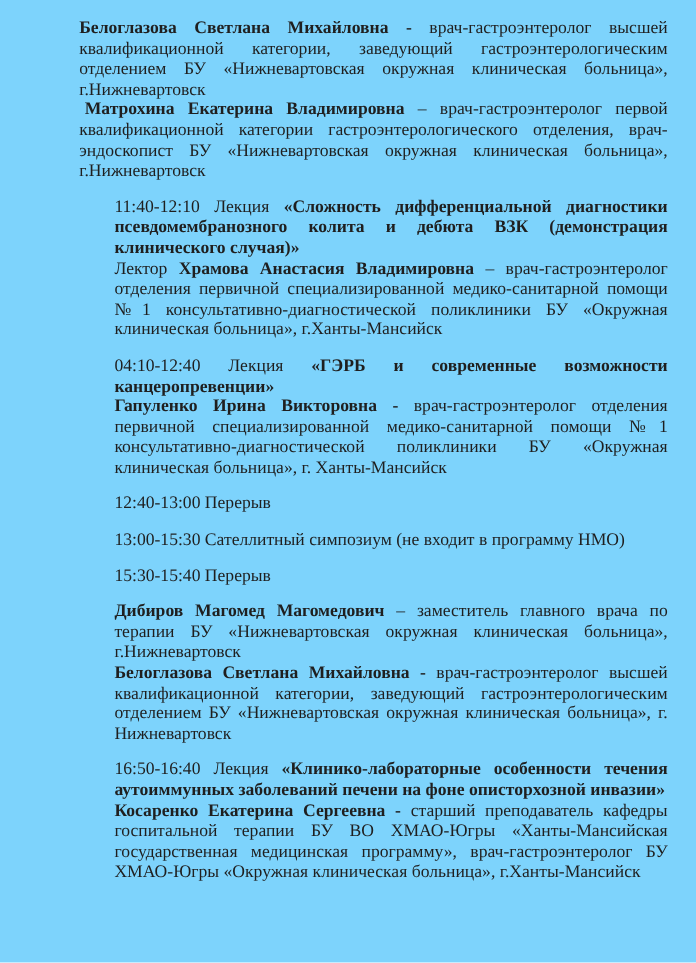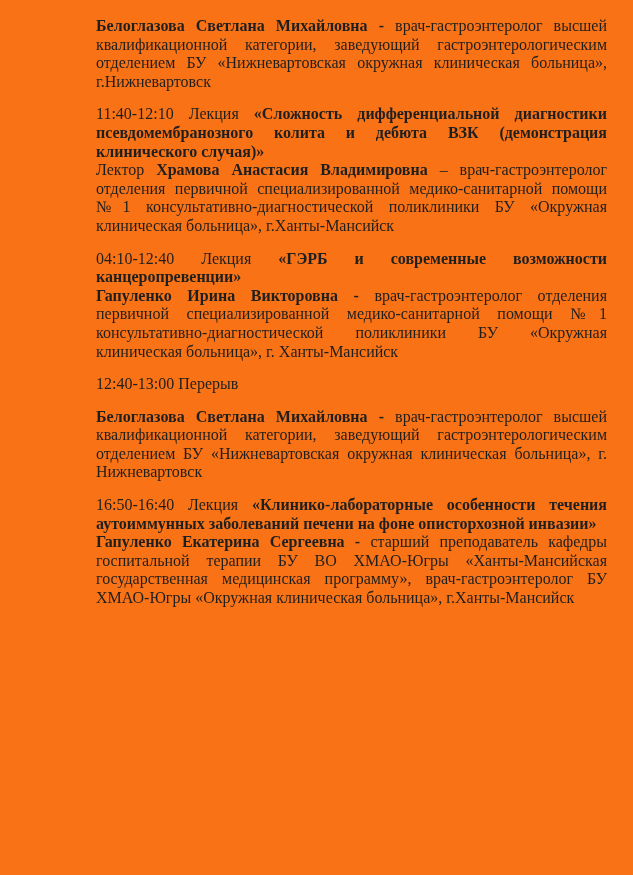--- a/index.html
+++ b/index.html
@@ -4,34 +4,35 @@
 <style>
   html, body {
     margin: 0;
     padding: 0;
     background: #ffffff;
   }
   .page {
     position: relative;
     width: 633px;
     height: 875px;
-    background: #f97316;
+    background: #7dd3fc;
     box-sizing: border-box;
-    padding: 17px 26px 0 96px;
+    padding: 17px 26px 0 72px;
     overflow: hidden;
     font-family: "Liberation Serif", "DejaVu Serif", serif;
     font-size: 16px;
     line-height: 18.6px;
     color: #1f1f1f;
   }
   .content {
     width: 100%;
   }
   .block + .block {
     margin-top: 14px;
+    margin-left: 32px;
   }
   .block p {
     margin: 0;
     text-align: justify;
     text-justify: inter-word;
   }
   .run {
     font-weight: 400;
   }
   .run.bold {
@@ -41,33 +42,41 @@
     text-indent: 5px;
   }
 </style>
 </head>
 <body>
 
 <div class="page">
   <div class="content" id="doc-content">
       <div class="block">
         <p><span class="run bold">Белоглазова Светлана Михайловна - </span><span class="run">врач-гастроэнтеролог высшей квалификационной категории, заведующий гастроэнтерологическим отделением БУ «Нижневартовская окружная клиническая больница», г.Нижневартовск</span></p>
+        <p class="indented"><span class="run bold">Матрохина Екатерина Владимировна</span><span class="run"> – врач-гастроэнтеролог первой квалификационной категории гастроэнтерологического отделения, врач-эндоскопист БУ «Нижневартовская окружная клиническая больница», г.Нижневартовск</span></p>
       </div>
       <div class="block">
         <p><span class="run">11:40-12:10 Лекция </span><span class="run bold">«Сложность дифференциальной диагностики псевдомембранозного колита и дебюта ВЗК (демонстрация клинического случая)»</span></p>
         <p><span class="run">Лектор </span><span class="run bold">Храмова Анастасия Владимировна</span><span class="run"> – врач-гастроэнтеролог отделения первичной специализированной медико-санитарной помощи №1 консультативно-диагностической поликлиники БУ «Окружная клиническая больница», г.Ханты-Мансийск</span></p>
       </div>
       <div class="block">
         <p><span class="run">04:10-12:40 Лекция </span><span class="run bold">«ГЭРБ и современные возможности канцеропревенции»</span></p>
         <p><span class="run bold">Гапуленко Ирина Викторовна - </span><span class="run">врач-гастроэнтеролог отделения первичной специализированной медико-санитарной помощи №1 консультативно-диагностической поликлиники БУ «Окружная клиническая больница», г. Ханты-Мансийск</span></p>
       </div>
       <div class="block">
         <p><span class="run">12:40-13:00 Перерыв</span></p>
       </div>
       <div class="block">
+        <p><span class="run">13:00-15:30 Сателлитный симпозиум (не входит в программу НМО)</span></p>
+      </div>
+      <div class="block">
+        <p><span class="run">15:30-15:40 Перерыв</span></p>
+      </div>
+      <div class="block">
+        <p><span class="run bold">Дибиров Магомед Магомедович</span><span class="run"> – заместитель главного врача по терапии БУ «Нижневартовская окружная клиническая больница», г.Нижневартовск</span></p>
         <p><span class="run bold">Белоглазова Светлана Михайловна - </span><span class="run">врач-гастроэнтеролог высшей квалификационной категории, заведующий гастроэнтерологическим отделением БУ «Нижневартовская окружная клиническая больница», г. Нижневартовск</span></p>
       </div>
       <div class="block">
         <p><span class="run">16:50-16:40 Лекция </span><span class="run bold">«Клинико-лабораторные особенности течения аутоиммунных заболеваний печени на фоне описторхозной инвазии»</span></p>
-        <p><span class="run bold">Гапуленко Екатерина Сергеевна - </span><span class="run">старший преподаватель кафедры госпитальной терапии БУ ВО ХМАО-Югры «Ханты-Мансийская государственная медицинская программу», врач-гастроэнтеролог БУ ХМАО-Югры «Окружная клиническая больница», г.Ханты-Мансийск</span></p>
+        <p><span class="run bold">Косаренко Екатерина Сергеевна - </span><span class="run">старший преподаватель кафедры госпитальной терапии БУ ВО ХМАО-Югры «Ханты-Мансийская государственная медицинская программу», врач-гастроэнтеролог БУ ХМАО-Югры «Окружная клиническая больница», г.Ханты-Мансийск</span></p>
       </div>
     </div>
 </div>
 
 </body></html>

